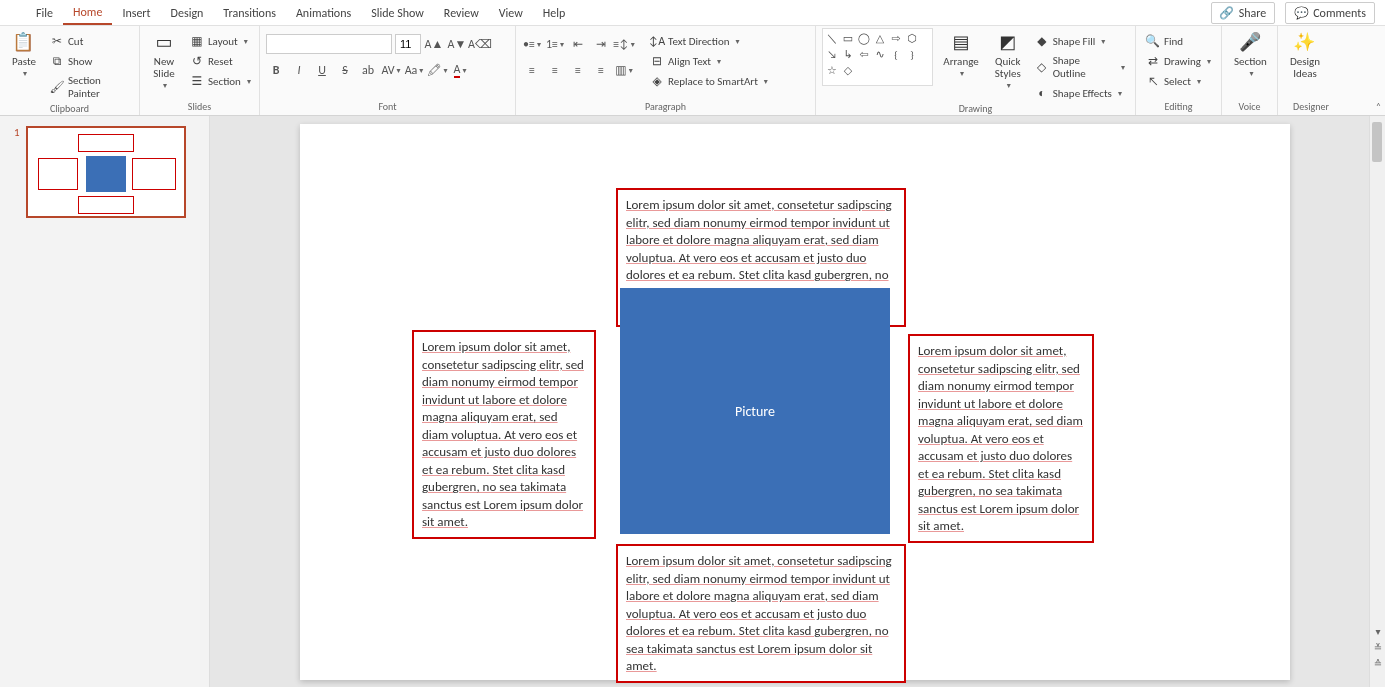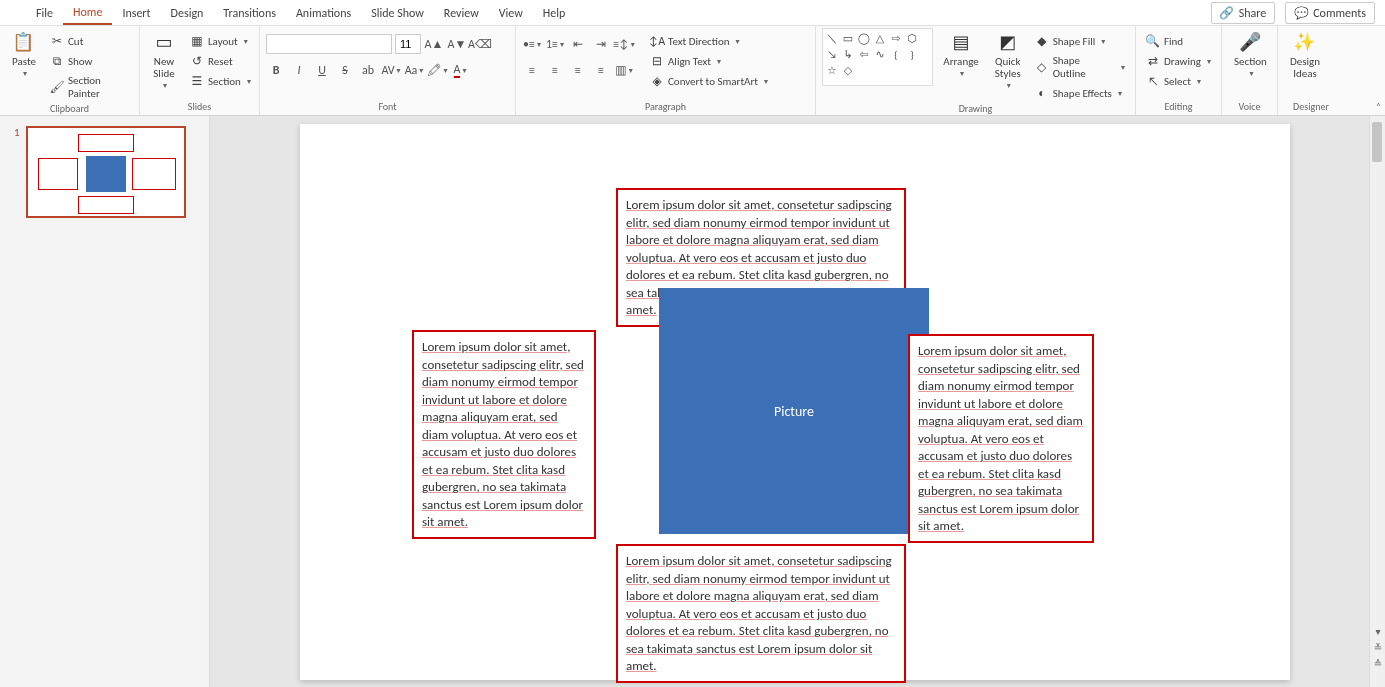--- a/index.html
+++ b/index.html
@@ -190,21 +190,21 @@
         <div class="smbtn dd">
             <span class="ic">↕A</span>
             <span>Text Direction</span>
           </div>
         <div class="smbtn dd">
             <span class="ic">⊟</span>
             <span>Align Text</span>
           </div>
         <div class="smbtn dd">
             <span class="ic">◈</span>
-            <span>Convert to SmartArt</span>
+            <span>Replace to SmartArt</span>
           </div>
       </div>
     </div>
     <div class="group-label">Paragraph</div>
   </div>
 
   <div class="group" style="width:320px;">
     <div class="group-body">
       <div class="shapes-gallery">
         <div class="sh">＼</div>
@@ -311,21 +311,21 @@
     <div class="slide">
 
       <div class="textbox" style="left:316px; top:64px; width:290px;">
         <span class="underline">Lorem ipsum dolor sit amet, consetetur sadipscing elitr, sed diam nonumy eirmod tempor invidunt ut labore et dolore magna aliquyam erat, sed diam voluptua. At vero eos et accusam et justo duo dolores et ea rebum. Stet clita kasd gubergren, no sea takimata sanctus est Lorem ipsum dolor sit amet.</span>
       </div>
 
       <div class="textbox" style="left:112px; top:206px; width:184px;">
         <span class="underline">Lorem ipsum dolor sit amet, consetetur sadipscing elitr, sed diam nonumy eirmod tempor invidunt ut labore et dolore magna aliquyam erat, sed diam voluptua. At vero eos et accusam et justo duo dolores et ea rebum. Stet clita kasd gubergren, no sea takimata sanctus est Lorem ipsum dolor sit amet.</span>
       </div>
 
-      <div class="picture" style="left:320px; top:164px; width:270px; height:246px;margin-left:39px;">
+      <div class="picture" style="left:320px; top:164px; width:270px; height:246px;">
         <span>Picture</span>
       </div>
 
       <div class="textbox" style="left:608px; top:210px; width:186px;">
         <span class="underline">Lorem ipsum dolor sit amet, consetetur sadipscing elitr, sed diam nonumy eirmod tempor invidunt ut labore et dolore magna aliquyam erat, sed diam voluptua. At vero eos et accusam et justo duo dolores et ea rebum. Stet clita kasd gubergren, no sea takimata sanctus est Lorem ipsum dolor sit amet.</span>
       </div>
 
       <div class="textbox" style="left:316px; top:420px; width:290px;">
         <span class="underline">Lorem ipsum dolor sit amet, consetetur sadipscing elitr, sed diam nonumy eirmod tempor invidunt ut labore et dolore magna aliquyam erat, sed diam voluptua. At vero eos et accusam et justo duo dolores et ea rebum. Stet clita kasd gubergren, no sea takimata sanctus est Lorem ipsum dolor sit amet.</span>
       </div>

